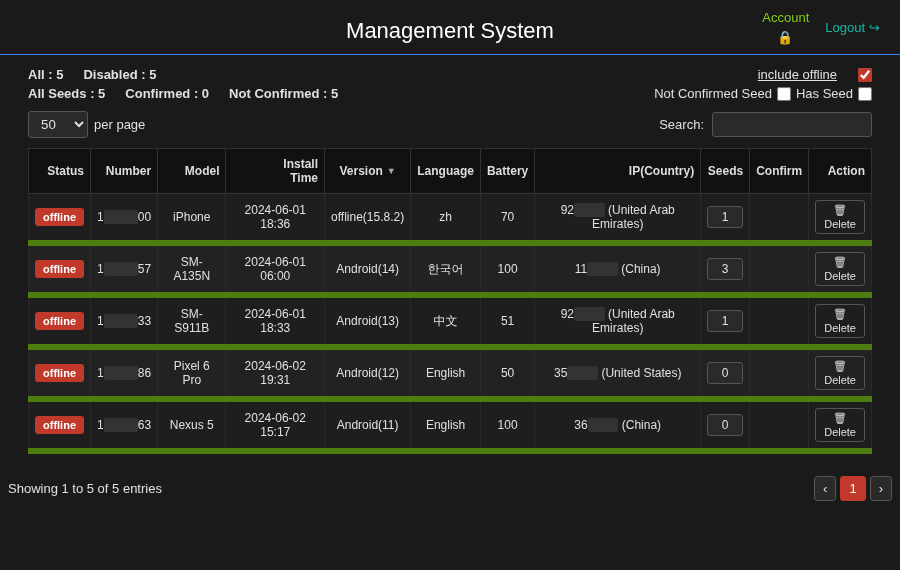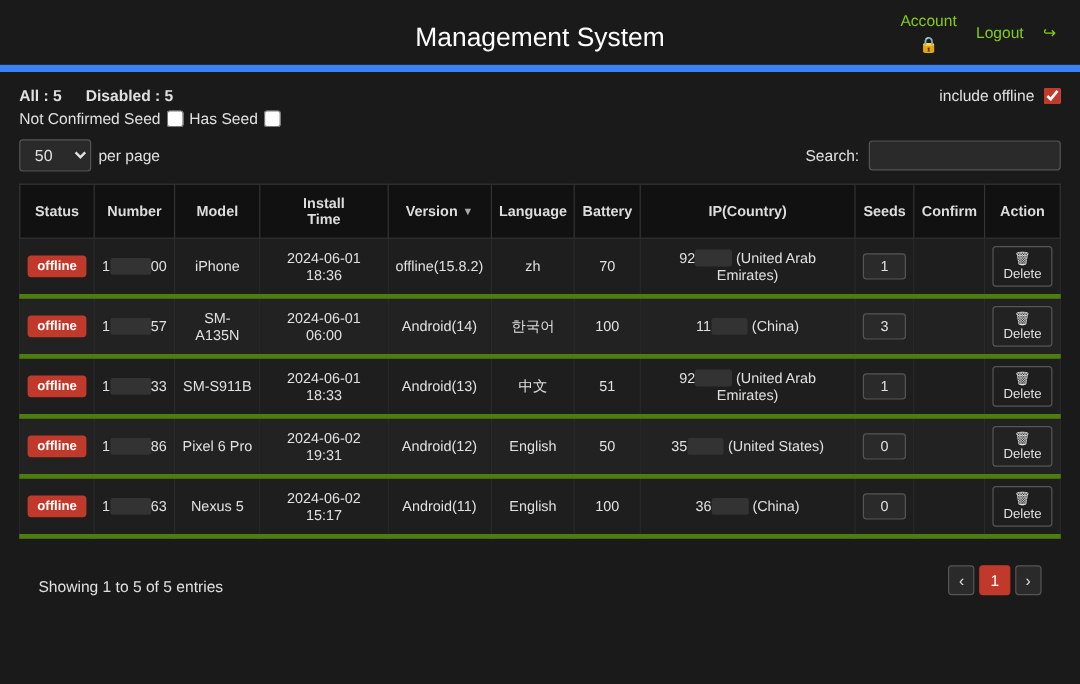--- a/index.html
+++ b/index.html
@@ -8,21 +8,21 @@
       color: #e0e0e0;
       font-family: Arial, sans-serif;
       font-size: 13px;
       min-height: 570px;
     }
     .header {
       background: #1a1a1a;
       text-align: center;
       padding: 18px 0 10px;
       position: relative;
-      border-bottom: 6px solid #3b82f6;
+      border-bottom: 1px solid #3b82f6;
     }
     .header-title {
       font-size: 22px;
       color: #fff;
       font-weight: normal;
     }
     .header-actions {
       position: absolute;
       right: 20px;
       top: 50%;
@@ -35,44 +35,45 @@
       display: flex;
       align-items: center;
       gap: 5px;
       color: #84cc16;
       cursor: pointer;
       flex-direction: column;
     }
     .header-logout {
       display: flex;
       align-items: flex-start;
-      gap: 16px;
-      color: #84cc16;
+      gap: 4px;
+      color: #14b8a6;
       cursor: pointer;
     }
     .main-content {
-      padding: 12px 16px;
+      padding: 12px 28px;
     }
     .stats-row {
       display: flex;
       align-items: center;
       justify-content: space-between;
       margin-bottom: 4px;
     }
     .stats-left {
       display: flex;
       gap: 20px;
       font-size: 13px;
       font-weight: bold;
     }
     .stats-right {
       display: flex;
       align-items: center;
-      gap: 8px;
-      font-size: 13px;
+      gap: 21px;
+      font-size: 13px;
+      text-decoration: underline;
     }
     .stats-row2 {
       display: flex;
       align-items: center;
       justify-content: space-between;
       margin-bottom: 10px;
     }
     .stats-row2-left {
       display: flex;
       gap: 20px;
@@ -127,27 +128,27 @@
       width: 100%;
       border-collapse: collapse;
       font-size: 12px;
     }
     thead tr {
       background: #111;
       border-bottom: 1px solid #444;
     }
     thead th {
       padding: 8px 6px;
-      text-align: center;
+      text-align: right;
       font-weight: bold;
       color: #ddd;
       border: 1px solid #333;
     }
     tbody tr {
-      border-bottom: 4px solid #4d7c0f;
+      border-bottom: 6px solid #4d7c0f;
       background: #1e1e1e;
     }
     tbody tr:nth-child(even) {
       background: #222;
     }
     tbody td {
       padding: 6px 6px;
       text-align: center;
       border: 1px solid #2a2a2a;
       vertical-align: middle;
@@ -185,23 +186,23 @@
     }
     .masked {
       background: #333;
       color: #333;
       border-radius: 2px;
       padding: 0 2px;
       user-select: none;
     }
     .footer-row {
       display: flex;
-      align-items: flex-end;
+      align-items: center;
       justify-content: space-between;
-      padding: 10px 32px 6px;
+      padding: 10px 8px 6px;
       font-size: 13px;
     }
     .pagination {
       display: flex;
       align-items: center;
       gap: 4px;
     }
     .page-btn {
       background: #2a2a2a;
       color: #e0e0e0;
@@ -257,20 +258,25 @@
       <span>All : 5</span>
       <span>Disabled : 5</span>
     </div>
     <div class="stats-right">
       <span>include offline</span>
       <input type="checkbox" checked="" style="">
     </div>
   </div>
 
   <div class="stats-row2">
+    <div class="stats-row2-left">
+      <span>All Seeds : 5</span>
+      <span>Confirmed : 0</span>
+      <span>Not Confirmed : 5</span>
+    </div>
     <div class="stats-row2-right">
       <div class="checkbox-group">
         <span>Not Confirmed Seed</span>
         <input type="checkbox" style="">
       </div>
       <div class="checkbox-group">
         <span>Has Seed</span>
         <input type="checkbox" style="">
       </div>
     </div>

